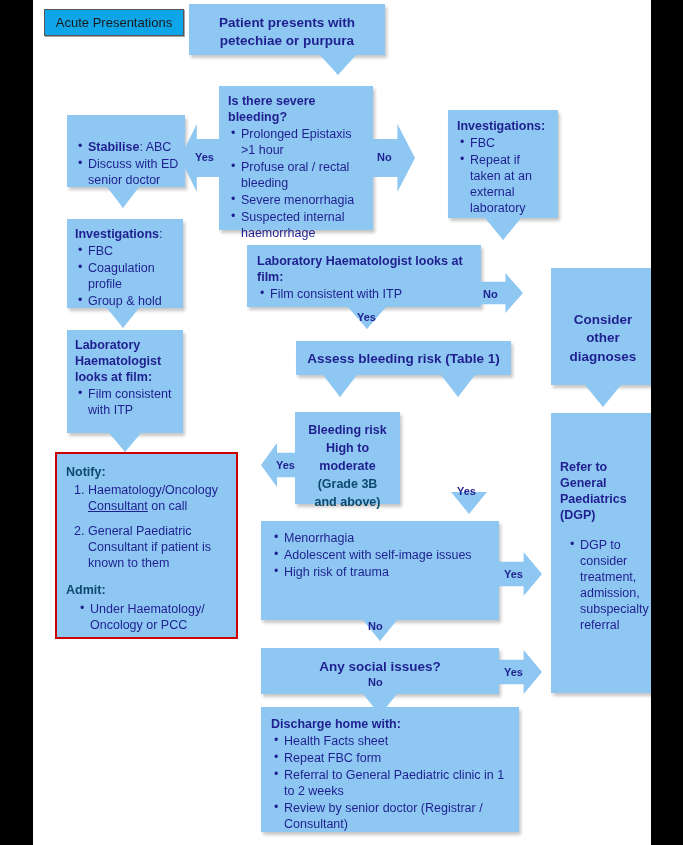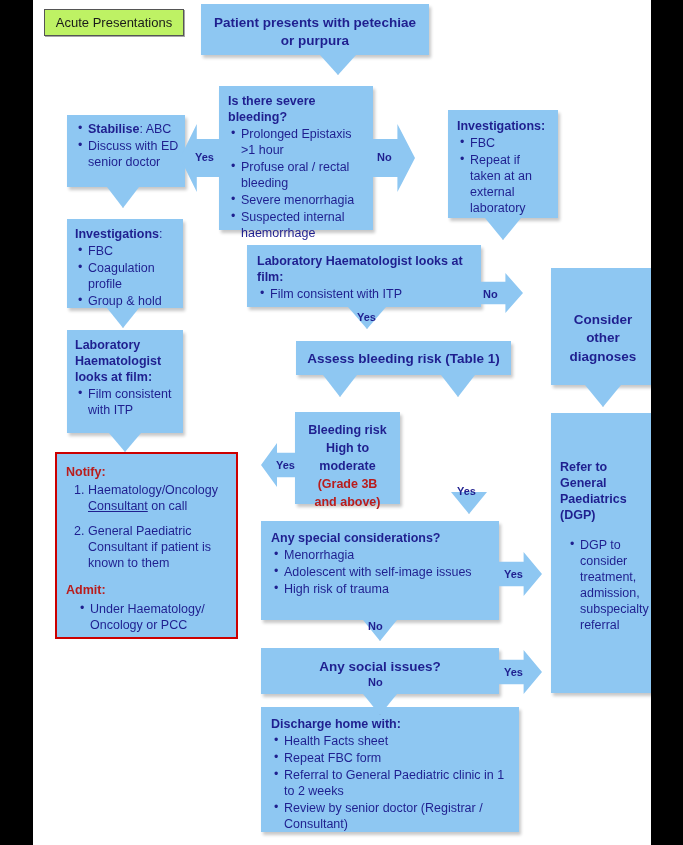--- a/index.html
+++ b/index.html
@@ -33,21 +33,21 @@
     background: #8ec7f2;
     box-shadow: 2px 3px 3px rgba(0,0,0,0.22);
   }
   .box-inner {
     position: relative;
     z-index: 2;
     padding: 7px 9px 7px 9px;
   }
   
   .frame {
-    background: #bef264;
+    background: #0ea5e9;
     border: 1px solid #555555;
     box-shadow: 1px 1px 0 rgba(0,0,0,0.35);
     display: flex;
     align-items: center;
     justify-content: center;
   }
   .frame span {
     font-size: 13px;
     color: #1a1a1a;
   }
@@ -89,21 +89,21 @@
     color: #1f1f8f;
     z-index: 5;
     white-space: nowrap;
   }
   .t {
     font-size: 12.5px;
     line-height: 1.28;
     color: #1f1f8f;
   }
   .t b, .bold { font-weight: bold; }
-  .red { color: #b91c1c; font-weight: bold; }
+  .red { color: #0c4a6e; font-weight: bold; }
   .ul { text-decoration: underline; }
   ul.bl {
     margin: 0;
     padding-left: 13px;
     list-style: none;
   }
   ul.bl > li {
     position: relative;
     margin: 0 0 1px 0;
     padding-left: 0;
@@ -124,21 +124,21 @@
 </style>
 </head>
 <body>
 
 <div id="page">
 
   <div class="node frame" style="left:11px; top:9px; width:140px; height:27px;">
     <span>Acute Presentations</span>
   </div>
 
-  <div class="node box" style="left:168px; top:4px; width:228px; height:51px;">
+  <div class="node box" style="left:156px; top:4px; width:196px; height:51px;">
     <div class="box-inner ctr" style="padding-top:9px;">
       <span class="t bold" style="font-size:13.5px;">Patient presents with petechiae or purpura</span>
     </div>
   </div>
   <div class="arrow-down" style="left:287px; top:55px; width:36px; height:20px;"></div>
 
   <div class="node box" style="left:186px; top:86px; width:154px; height:144px;">
     <div class="box-inner">
       <span class="t hdr">Is there severe bleeding?</span>
       <ul class="bl t">
@@ -150,21 +150,21 @@
     </div>
   </div>
 
   <div class="arrow-left" style="left:147px; top:124px; width:42px; height:68px;"></div>
   <div class="edge-label" style="left:162px; top:151px;">Yes</div>
 
   <div class="arrow-right" style="left:338px; top:124px; width:44px; height:68px;"></div>
   <div class="edge-label" style="left:344px; top:151px;">No</div>
 
   <div class="node box" style="left:34px; top:115px; width:118px; height:72px;">
-    <div class="box-inner" style="padding:6px 6px 6px 8px;">
+    <div class="box-inner" style="padding:24px 6px 6px 8px;">
       <ul class="bl t">
         <li><b>Stabilise</b><span>:  ABC</span></li>
         <li>Discuss with ED senior doctor</li>
       </ul>
     </div>
   </div>
   <div class="arrow-down" style="left:74px; top:187px; width:32px; height:21px;"></div>
 
   <div class="node box" style="left:415px; top:110px; width:110px; height:108px;">
     <div class="box-inner" style="padding:8px 7px 6px 9px;">
@@ -254,21 +254,20 @@
       </ol>
       <span class="t red">Admit:</span>
       <ul class="bl t" style="margin-top:3px; padding-left:24px;">
         <li style="list-style:none;">Under Haematology/ Oncology or PCC</li>
       </ul>
     </div>
   </div>
 
   <div class="node box" style="left:228px; top:521px; width:238px; height:99px;">
     <div class="box-inner" style="padding:9px 9px 6px 10px;">
-      <span class="t hdr">Any special considerations?</span>
       <ul class="bl t">
         <li>Menorrhagia</li>
         <li>Adolescent with self-image issues</li>
         <li>High risk of trauma</li>
       </ul>
     </div>
   </div>
   <div class="arrow-right" style="left:463px; top:552px; width:46px; height:44px;"></div>
   <div class="edge-label" style="left:471px; top:568px;">Yes</div>
   <div class="arrow-down" style="left:330px; top:620px; width:34px; height:21px;"></div>

